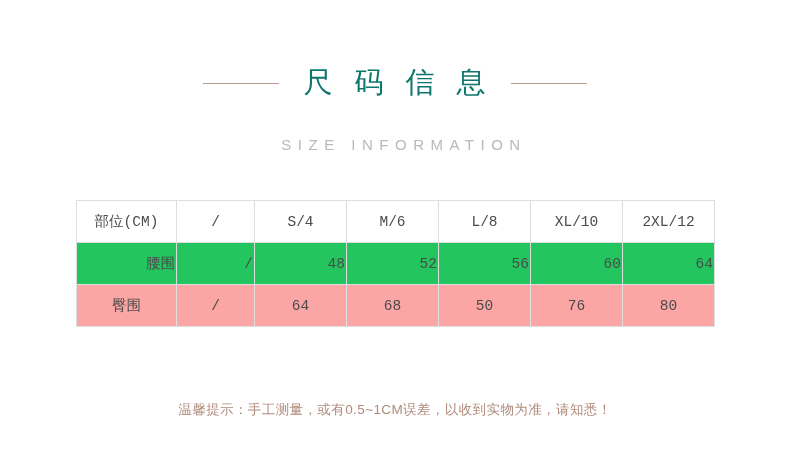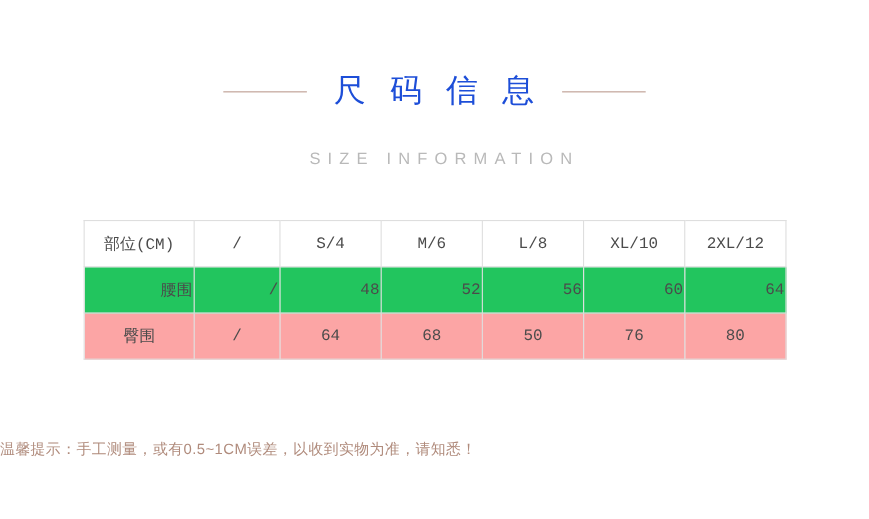--- a/index.html
+++ b/index.html
@@ -34,21 +34,21 @@
   }
   .title-rule {
     width: 76px;
     height: 1px;
     background: #b08b7c;
     opacity: .85;
   }
   .main-title {
     font-size: 29px;
     letter-spacing: 7px;
-    color: #1d4ed8;
+    color: #0f766e;
     font-weight: 400;
     white-space: nowrap;
     padding-left: 6px;
   }
   .sub-title {
     margin-top: 13px;
     font-size: 15px;
     letter-spacing: 6.5px;
     color: #b9b9b9;
     font-weight: 400;
@@ -95,20 +95,21 @@
   col.c4 { width: 92px; }
   col.c5 { width: 92px; }
   col.c6 { width: 92px; }
 
   
   .note-wrap {
     position: absolute;
     left: 0;
     right: 0;
     top: 400px;
+    text-align: center;
   }
   .note {
     display: inline-block;
     font-size: 13.5px;
     color: #b08b7c;
     letter-spacing: .4px;
   }
 </style>
 </head>
 <body>

